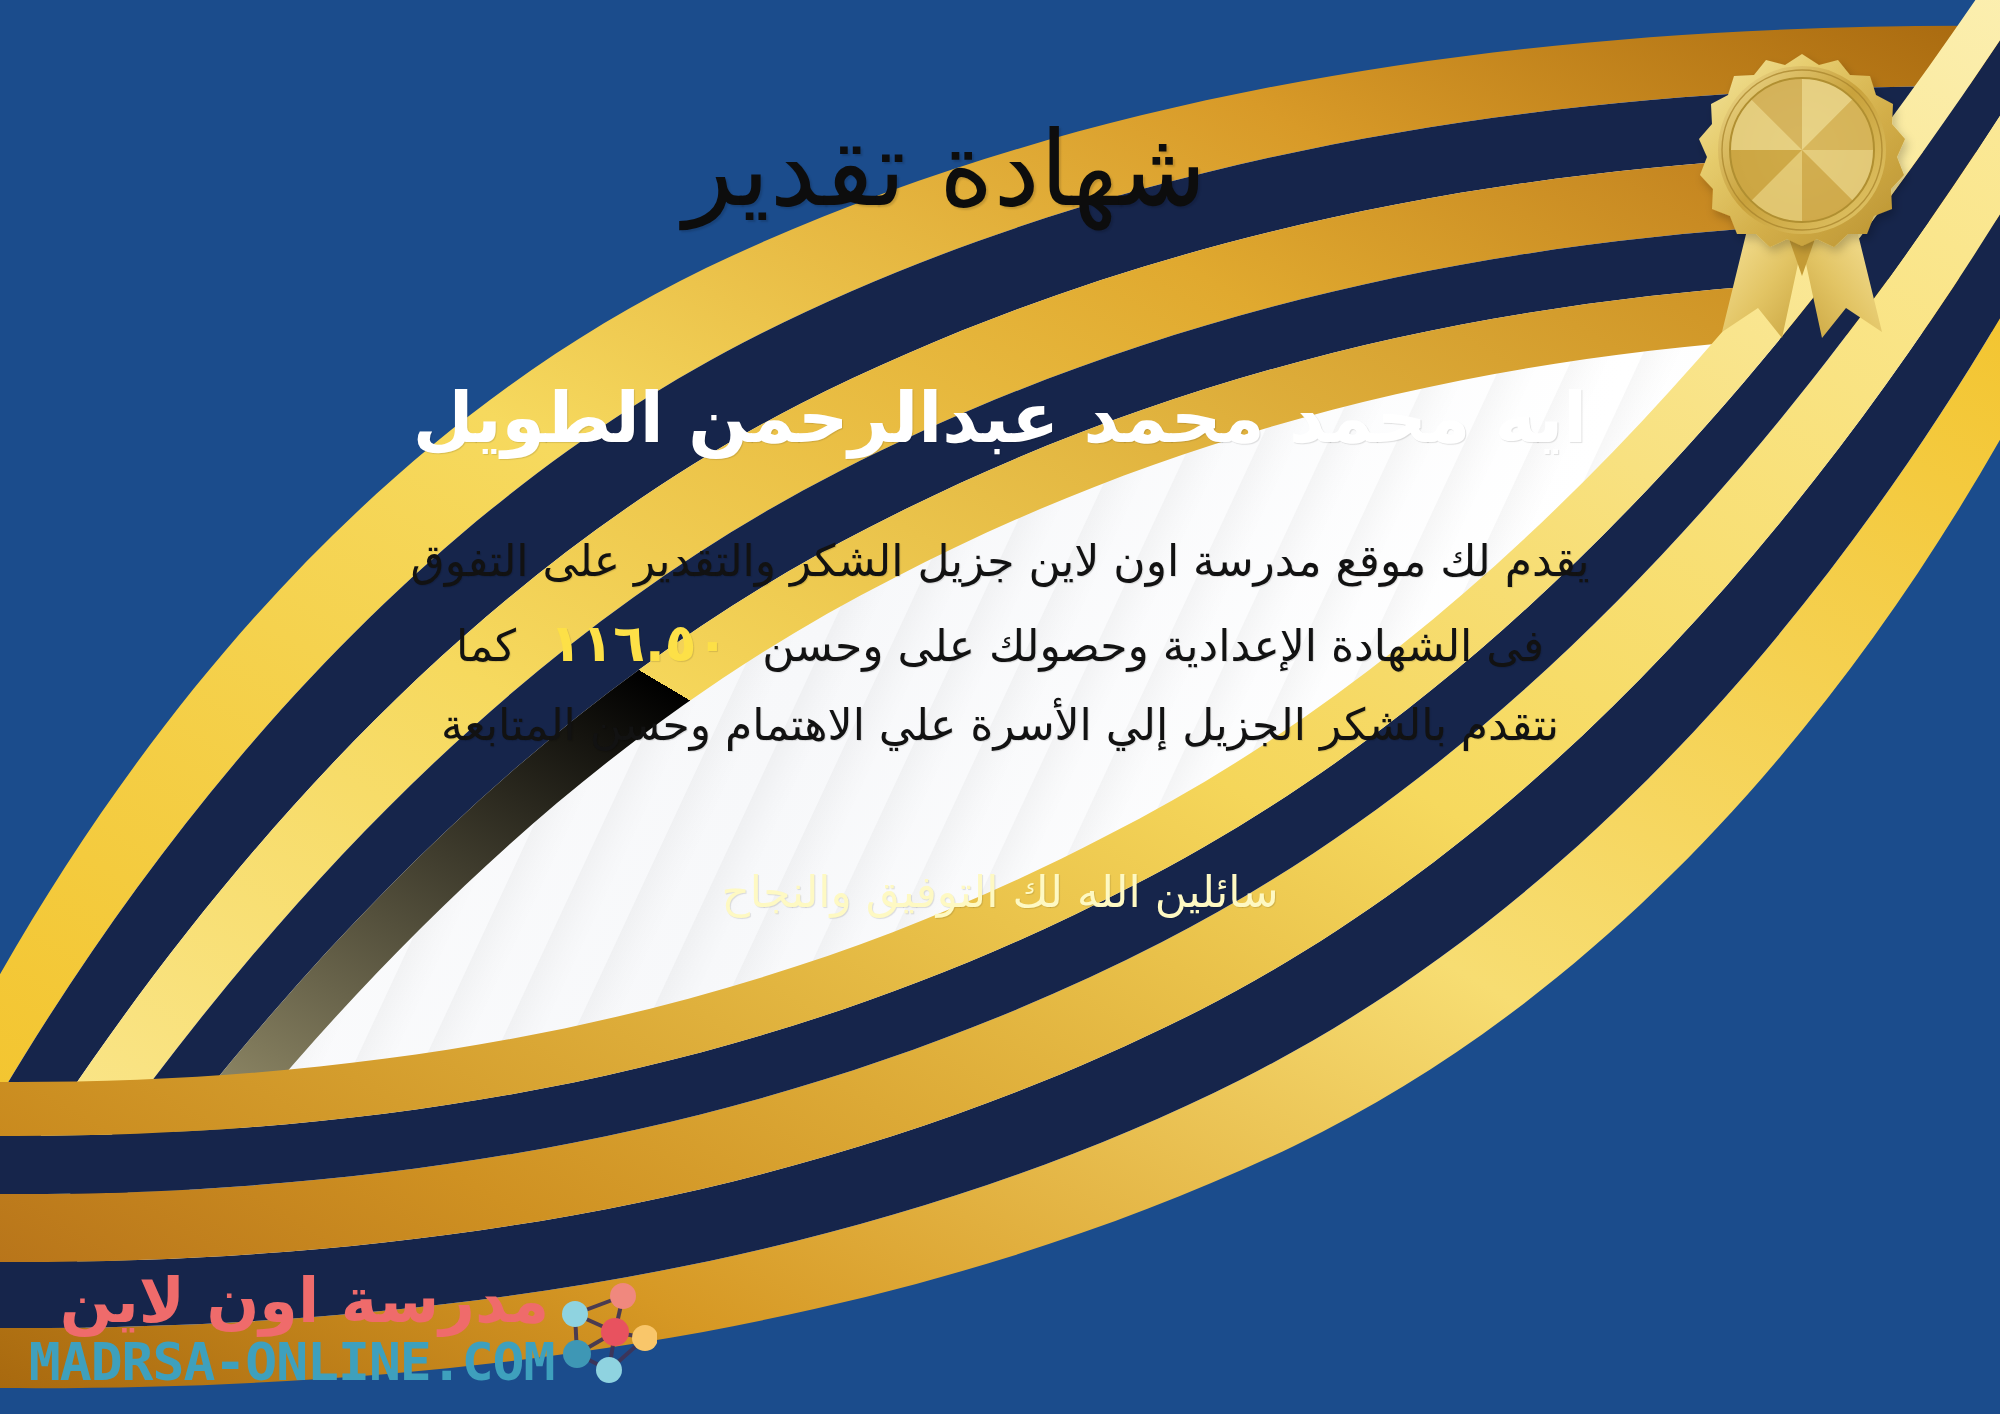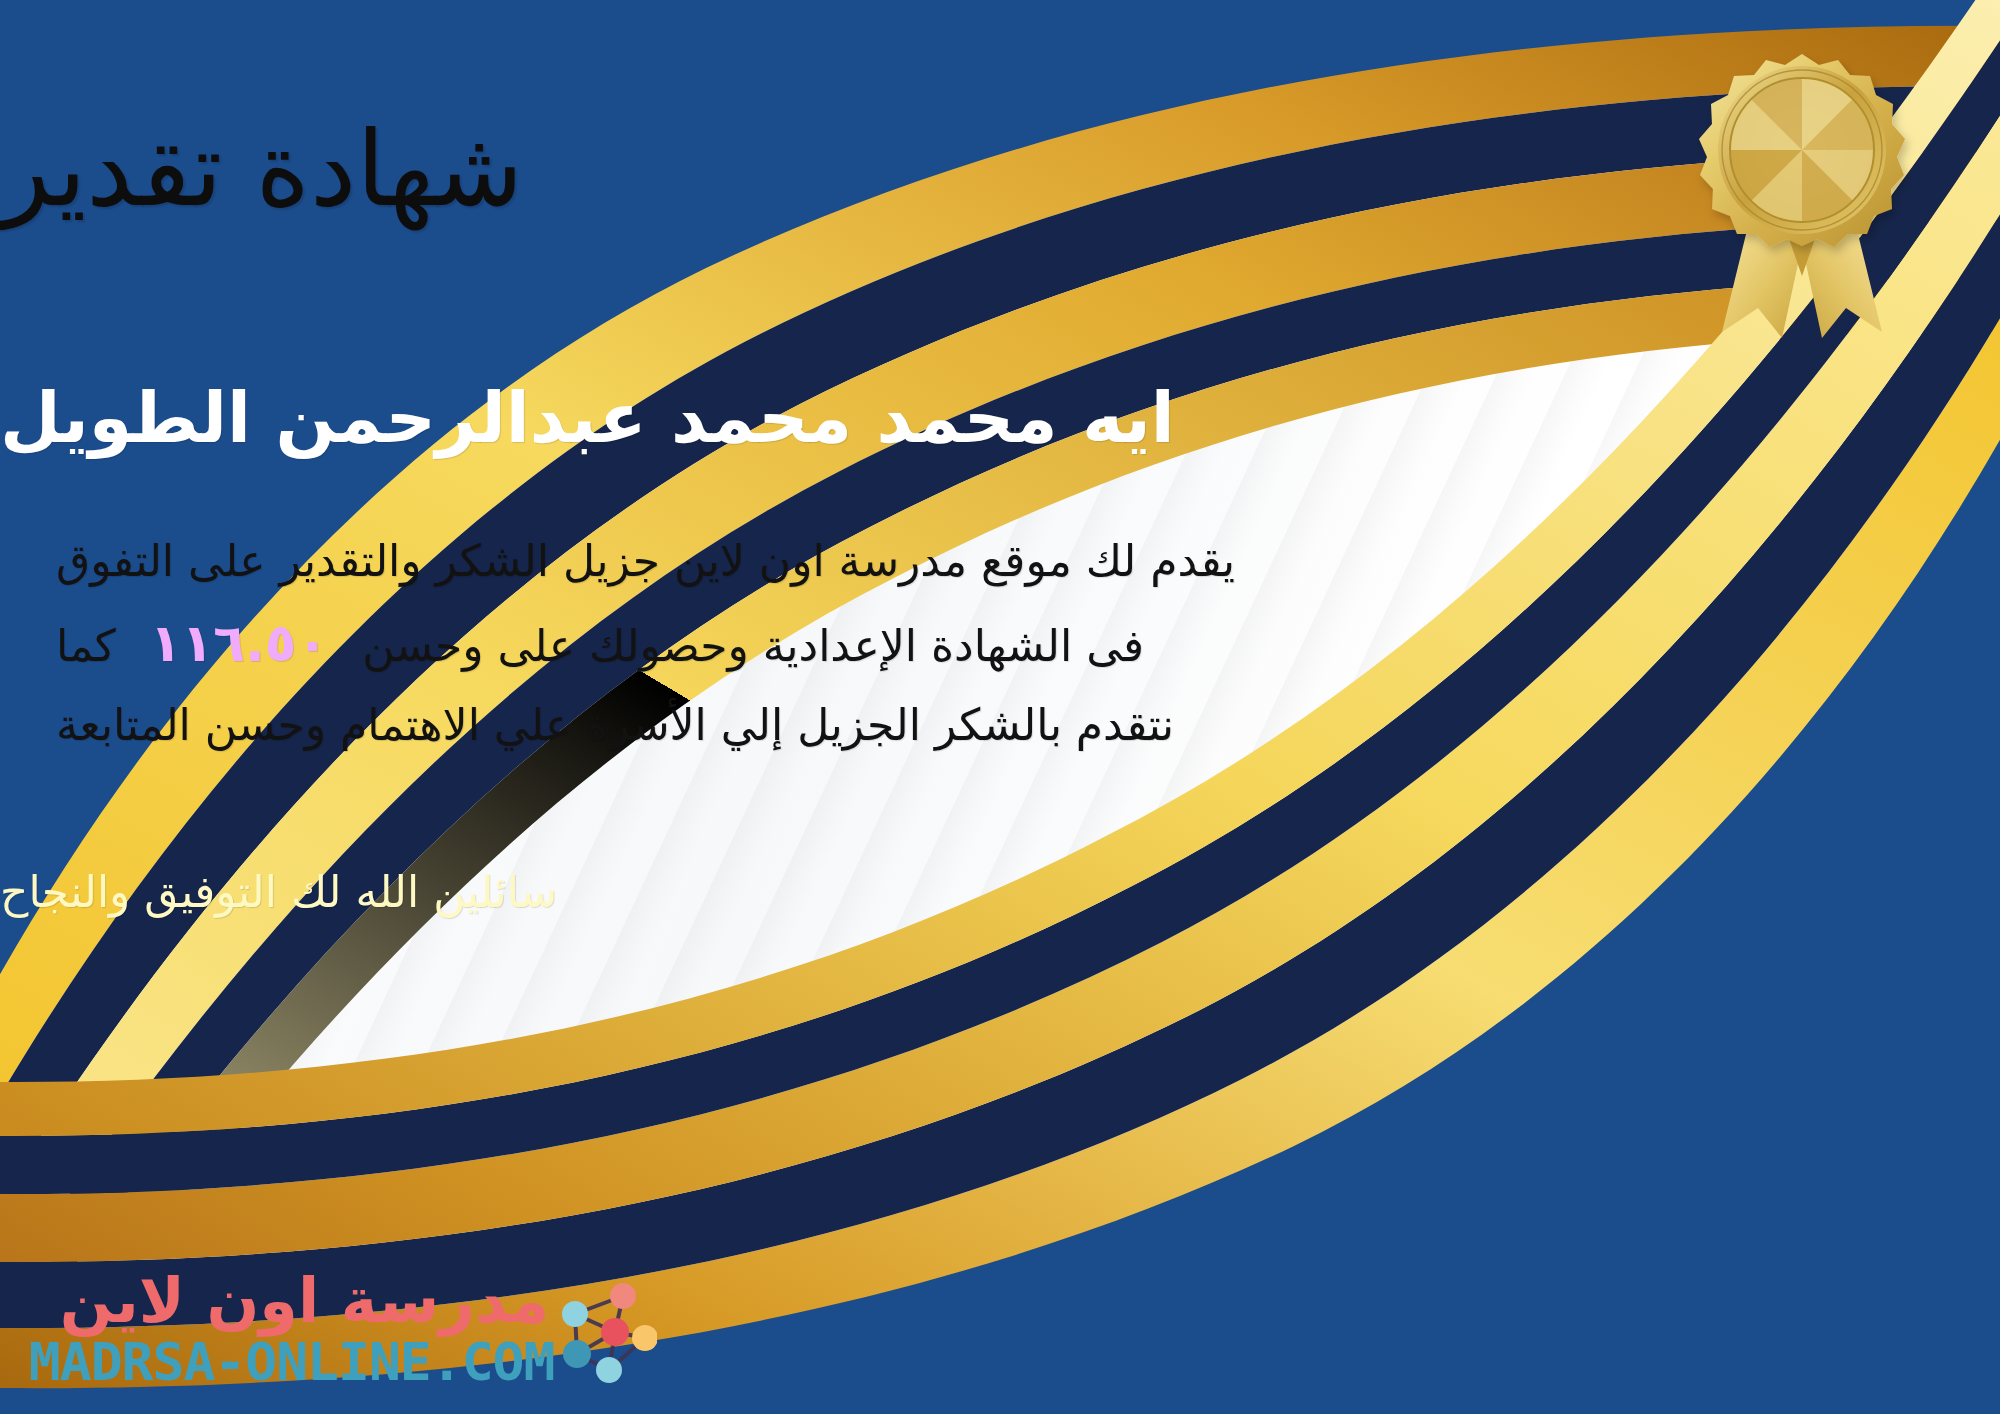--- a/index.html
+++ b/index.html
@@ -35,21 +35,21 @@
 
   
   .medal {
     position:absolute; right:82px; top:40px;
     width:232px; height:300px;
   }
 
   
   .content {
     position:absolute; left:0; right:0; top:0;
-    text-align:left;
+    text-align:center;
   }
 
   .cert-title {
     margin-top:112px;
     font-size:104px;
     font-weight:400;
     letter-spacing:2px;
     color:#0d0d0d;
     line-height:1.1;
     text-shadow:2px 2px 2px rgba(0,0,0,.14);
@@ -69,21 +69,21 @@
     margin-top:64px;
     font-size:44px;
     font-weight:400;
     color:#121212;
     line-height:1.70;
     padding:0 56px;
     text-shadow:1px 1px 1px rgba(0,0,0,.12);
   }
   .body-line { display:block; }
   .score {
-    color:#f0abfc;
+    color:#fde047;
     font-weight:600;
     font-size:52px;
     padding:0 34px;
     display:inline-block;
   }
 
   .closing {
     margin-top:104px;
     font-size:44px;
     color:#fef9c3;

